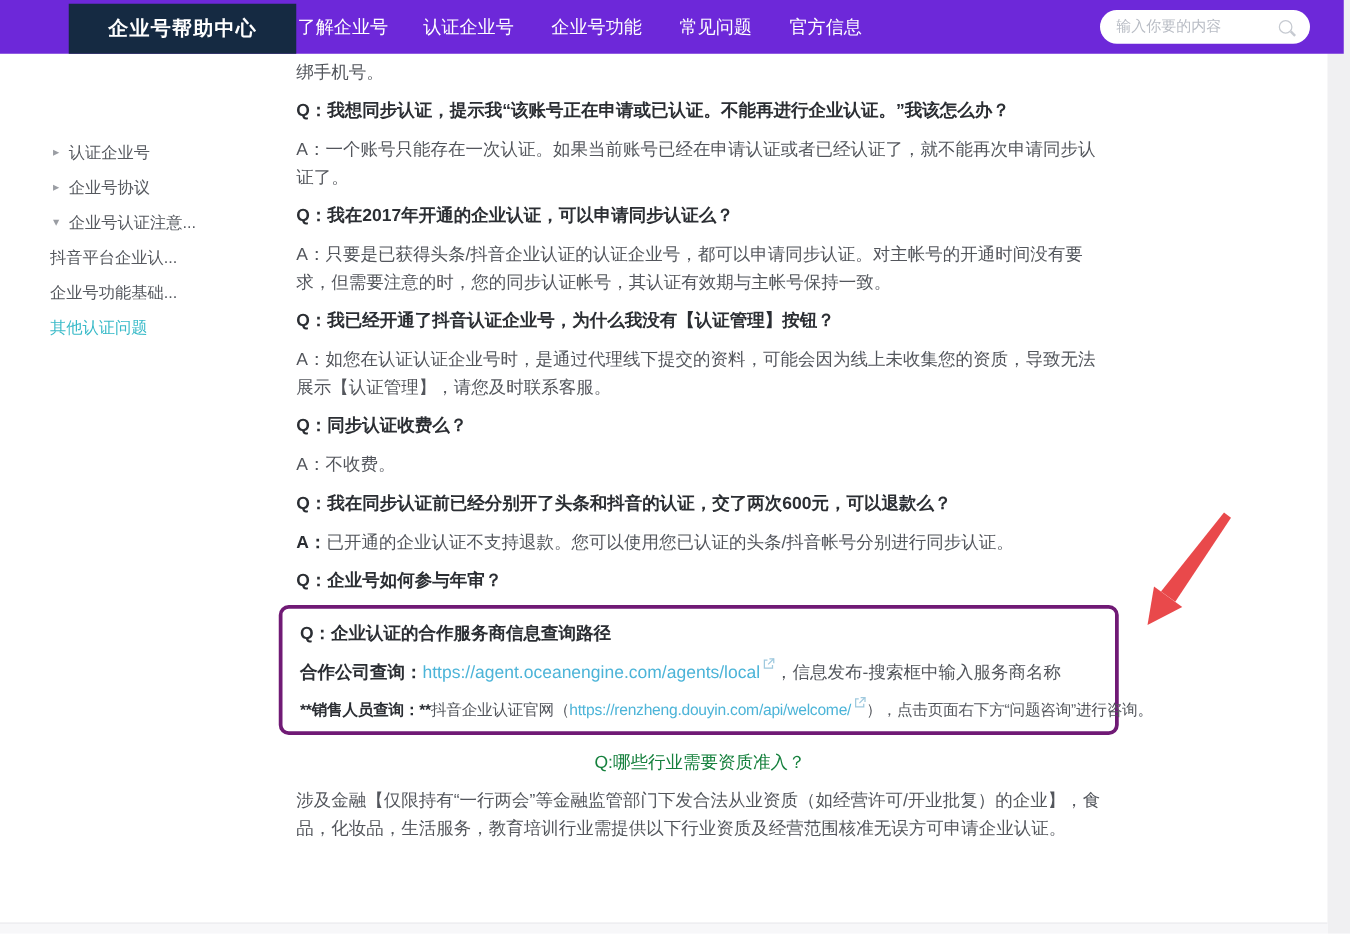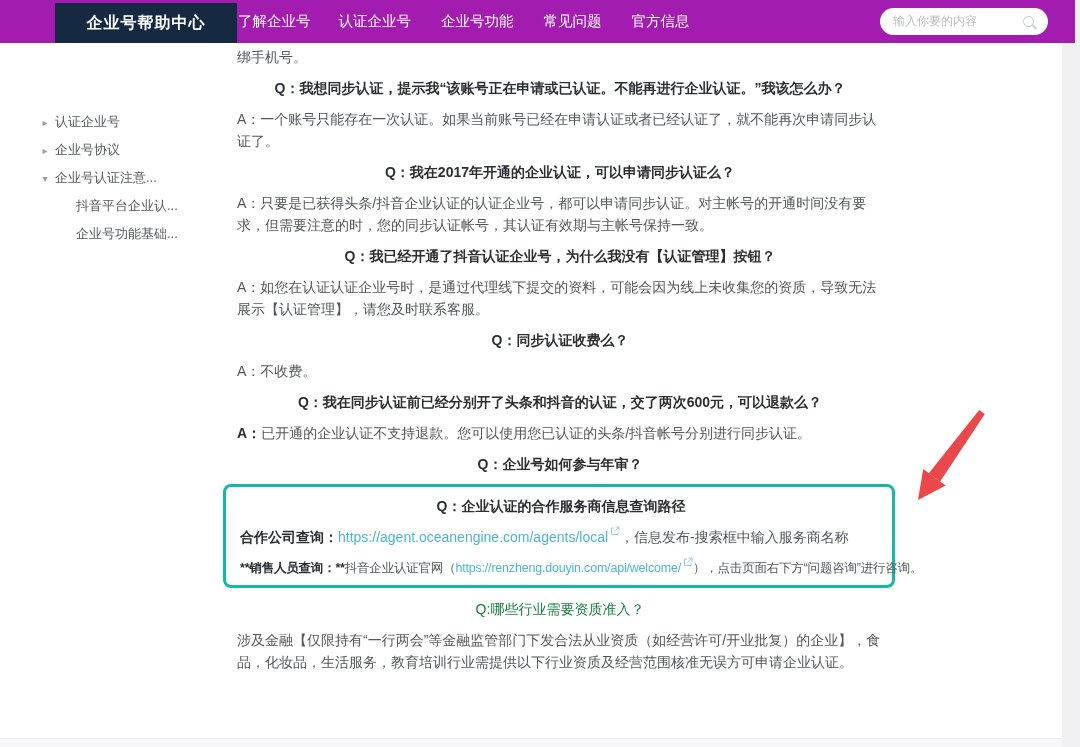--- a/index.html
+++ b/index.html
@@ -3,50 +3,50 @@
 <meta charset="utf-8">
 <style>
   * { margin:0; padding:0; box-sizing:border-box; }
   html,body { width:1080px; height:747px; overflow:hidden; }
   body { font-family:"Liberation Sans","DejaVu Sans",sans-serif; background:#ffffff; position:relative; }
 
   .right-strip { position:absolute; top:0; right:0; width:18px; height:747px; background:#f0f0f2; }
   .bottom-strip { position:absolute; left:0; bottom:0; width:1062px; height:9px; background:#f7f7f9; border-top:1px solid #ececee; }
 
   
-  header.topbar { position:absolute; top:0; left:0; width:1075px; height:43px; background:#a21caf; z-index:5; display:flex; align-items:center; }
+  header.topbar { position:absolute; top:0; left:0; width:1075px; height:43px; background:#6d28d9; z-index:5; display:flex; align-items:center; }
   .brand-panel { position:absolute; left:55px; top:3px; height:40px; width:182px; background:#152a42; display:flex; align-items:center; justify-content:center; }
   .brand-title { color:#ffffff; font-weight:bold; font-size:16px; letter-spacing:1px; }
   nav.main-nav { position:absolute; left:238px; top:0; height:43px; display:flex; align-items:center; }
   .nav-item { color:#ffffff; font-weight:normal; font-size:14.5px; margin-right:30px; cursor:pointer; white-space:nowrap; }
   .nav-item:nth-child(1){ margin-right:28px; } .nav-item:nth-child(3){ }
   .search-pill { position:absolute; left:880px; top:8px; width:168px; height:27px; background:#ffffff; border-radius:14px; display:flex; align-items:center; padding:0 10px 0 13px; }
   .search-pill input { border:none; outline:none; flex:1; font-size:12px; color:#333; background:transparent; font-family:Liberation Mono, monospace; min-width:0; }
   .search-pill input::placeholder { color:#b9bdc5; }
   .mag { width:11px; height:11px; border:1.5px solid #c6cad1; border-radius:50%; position:relative; flex:none; margin-right:4px; }
   .mag::after { content:""; position:absolute; width:5px; height:1.5px; background:#c6cad1; transform:rotate(45deg); right:-4px; bottom:-1px; }
 
   
   aside.sidebar { position:absolute; left:0; top:108px; width:210px; }
   .side-item { display:flex; align-items:center; height:28px; font-size:13px; color:#55585e; cursor:pointer; white-space:nowrap; }
   .side-item .tri { width:14px; text-align:center; font-size:10px; color:#9a9da3; margin-right:3px; }
   .side-item.lvl1 { padding-left:38px; }
-  .side-item.lvl2 { padding-left:76px; }
+  .side-item.lvl2 { padding-left:40px; }
   .side-item.active { color:#38bac8; }
 
   
   main.content { position:absolute; left:237px; top:43px; width:646px; padding-top:3px; font-size:14px; line-height:22px; color:#53565c; }
   main.content p { margin:0 0 9px 0; }
-  p.q { font-weight:bold; color:#2b2e33;text-align:center; }
+  p.q { font-weight:bold; color:#2b2e33; }
   p.plain { color:#15803d;text-align:center; }
   .seg-b { font-weight:bold; color:#2b2e33; }
   a.lnk { color:#4cb4d8; text-decoration:none; cursor:pointer; word-break:break-all; }
   .ext { display:inline-block; width:10px; height:10px; margin-left:2px; color:#9fc9de; vertical-align:super; line-height:0; }
   .ext svg { display:block; }
-  .hl-box { border:3px solid #14b8a6; border-radius:8px; margin:3px 0 10px -14px; width:672px; padding:8px 10px 1px 14px; }
+  .hl-box { border:3px solid #701a75; border-radius:8px; margin:3px 0 10px -14px; width:672px; padding:8px 10px 1px 14px; }
   .hl-box p:last-child { margin-bottom:5px; }
   p.compact { white-space:nowrap; font-size:12.5px; letter-spacing:-0.2px;text-align:right; }
 
   
   .red-arrow { position:absolute; left:905px; top:405px; z-index:8; }
 </style>
 </head>
 <body>
 
 <div class="right-strip"></div>
@@ -81,20 +81,23 @@
     <div class="side-item lvl1">
       <span class="tri">▾</span>
       <span>企业号认证注意...</span>
     </div>
     <div class="side-item lvl2">
       <span>抖音平台企业认...</span>
     </div>
     <div class="side-item lvl2">
       <span>企业号功能基础...</span>
     </div>
+    <div class="side-item lvl2 active">
+      <span>其他认证问题</span>
+    </div>
   </aside>
 
 <main class="content" id="content">
     <p class="a"><span>绑手机号。</span></p>
     <p class="q"><span>Q：我想同步认证，提示我“该账号正在申请或已认证。不能再进行企业认证。”我该怎么办？</span></p>
     <p class="a"><span>A：一个账号只能存在一次认证。如果当前账号已经在申请认证或者已经认证了，就不能再次申请同步认证了。</span></p>
     <p class="q"><span>Q：我在2017年开通的企业认证，可以申请同步认证么？</span></p>
     <p class="a"><span>A：只要是已获得头条/抖音企业认证的认证企业号，都可以申请同步认证。对主帐号的开通时间没有要求，但需要注意的时，您的同步认证帐号，其认证有效期与主帐号保持一致。</span></p>
     <p class="q"><span>Q：我已经开通了抖音认证企业号，为什么我没有【认证管理】按钮？</span></p>
     <p class="a"><span>A：如您在认证认证企业号时，是通过代理线下提交的资料，可能会因为线上未收集您的资质，导致无法展示【认证管理】，请您及时联系客服。</span></p>

